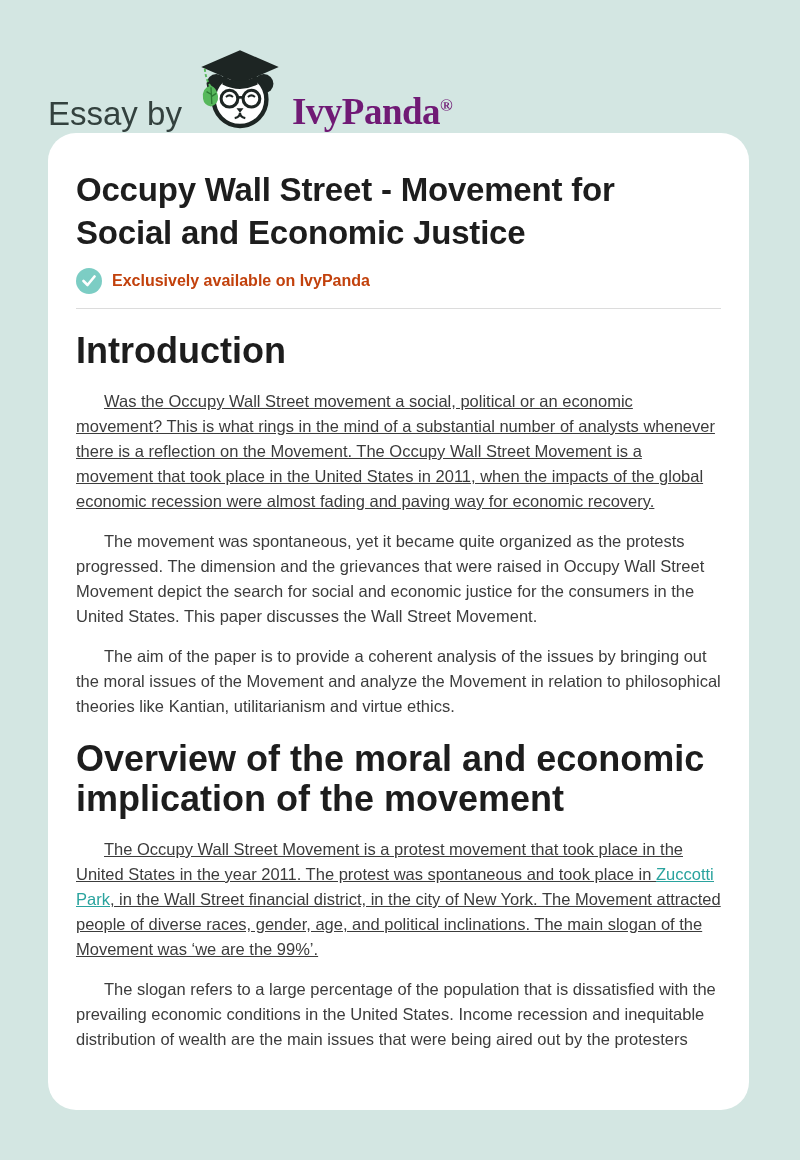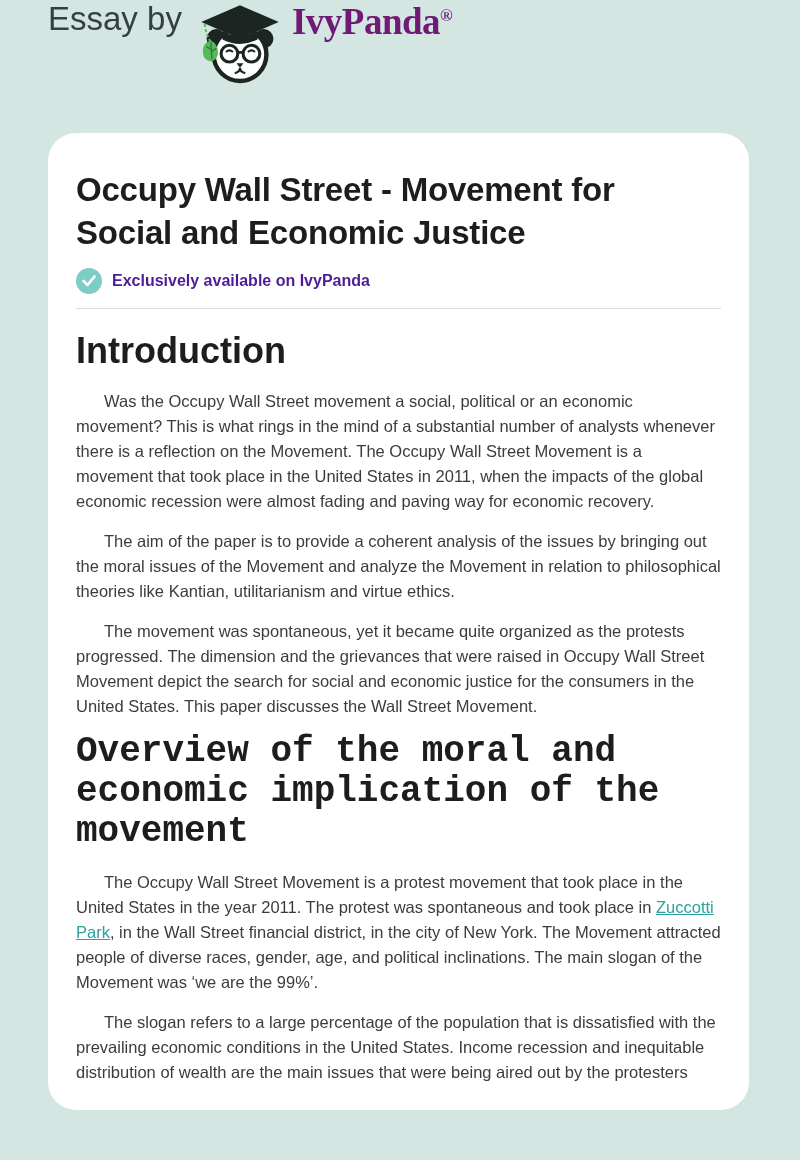--- a/index.html
+++ b/index.html
@@ -5,21 +5,21 @@
   * { box-sizing: border-box; }
   html, body { margin: 0; padding: 0; }
   body {
     width: 800px; height: 1160px;
     background: #d3e6e2;
     font-family: "Liberation Sans", sans-serif;
     overflow: hidden;
   }
   .header {
     height: 133px;
-    display: flex; align-items: flex-start;
+    display: flex; align-items: flex-end;
     padding: 0 0 0 48px;
   }
   .essay-by { font-size: 33px; color: #33413e; }
   .logo { margin-left: 14px; display: inline-flex; }
   .brand {
     font-family: "Liberation Serif", serif;
     font-weight: bold; font-size: 37px; color: #701a75;
     margin-left: 8px; letter-spacing: -0.5px;
   }
   .brand sup { font-size: 17px; letter-spacing: 0; }
@@ -35,33 +35,33 @@
     margin: 0; max-width: 620px;
     font-size: 33px; line-height: 43px;
     color: #1d1d1d; letter-spacing: -0.2px;
   }
   .badge { display: flex; align-items: center; margin-top: 14px; }
   .badge-circle {
     width: 26px; height: 26px; border-radius: 50%;
     background: #7ccdc4; flex: 0 0 auto;
     display: flex; align-items: center; justify-content: center;
   }
-  .badge-label { margin-left: 10px; font-weight: bold; font-size: 16px; color: #4c1d95; }
+  .badge-label { margin-left: 10px; font-weight: bold; font-size: 16px; color: #c2410c; }
   hr.divider { border: none; border-top: 1px solid #dcdcdc; margin: 14px 0 0; }
   h2 {
     margin: 22px 0 0; max-width: 645px;
     font-size: 36px; line-height: 40px; color: #1d1d1d;
   }
-  h2.overview { margin-top: 13px; font-family: Liberation Mono, monospace; }
+  h2.overview { margin-top: 20px; }
   p {
     margin: 15px 0 0;
     font-size: 16.5px; line-height: 25px;
     color: #3c3c3c; text-indent: 28px;
   }
-  p.first { margin-top: 18px; }
+  p.first { margin-top: 18px; text-decoration: underline; }
   a.essay-link { color: #2aa39e; text-decoration: underline; }
 </style>
 </head>
 <body>
 
 <div class="header">
   <span class="essay-by">Essay by</span>
   <span class="logo">
     <svg width="88" height="88" viewBox="0 0 100 100" aria-hidden="true">
 
@@ -101,19 +101,19 @@
         <polyline points="1.5,6 5.5,10 12.5,1.5" fill="none" stroke="#ffffff" stroke-width="2.6" stroke-linecap="round" stroke-linejoin="round"></polyline>
       </svg>
     </span>
     <span class="badge-label">Exclusively available on IvyPanda</span>
   </div>
 
   <hr class="divider">
 
   <h2>Introduction</h2>
   <p class="first">Was the Occupy Wall Street movement a social, political or an economic movement? This is what rings in the mind of a substantial number of analysts whenever there is a reflection on the Movement. The Occupy Wall Street Movement is a movement that took place in the United States in 2011, when the impacts of the global economic recession were almost fading and paving way for economic recovery.</p>
+  <p>The movement was spontaneous, yet it became quite organized as the protests progressed. The dimension and the grievances that were raised in Occupy Wall Street Movement depict the search for social and economic justice for the consumers in the United States. This paper discusses the Wall Street Movement.</p>
   <p>The aim of the paper is to provide a coherent analysis of the issues by bringing out the moral issues of the Movement and analyze the Movement in relation to philosophical theories like Kantian, utilitarianism and virtue ethics.</p>
-  <p>The movement was spontaneous, yet it became quite organized as the protests progressed. The dimension and the grievances that were raised in Occupy Wall Street Movement depict the search for social and economic justice for the consumers in the United States. This paper discusses the Wall Street Movement.</p>
 
   <h2 class="overview">Overview of the moral and economic implication of the movement</h2>
   <p class="first"><span>The Occupy Wall Street Movement is a protest movement that took place in the United States in the year 2011. The protest was spontaneous and took place in </span><a href="#" class="essay-link">Zuccotti Park</a><span>, in the Wall Street financial district, in the city of New York. The Movement attracted people of diverse races, gender, age, and political inclinations. The main slogan of the Movement was ‘we are the 99%’.</span></p>
   <p>The slogan refers to a large percentage of the population that is dissatisfied with the prevailing economic conditions in the United States. Income recession and inequitable distribution of wealth are the main issues that were being aired out by the protesters</p>
 </div>
 
 </body></html>

